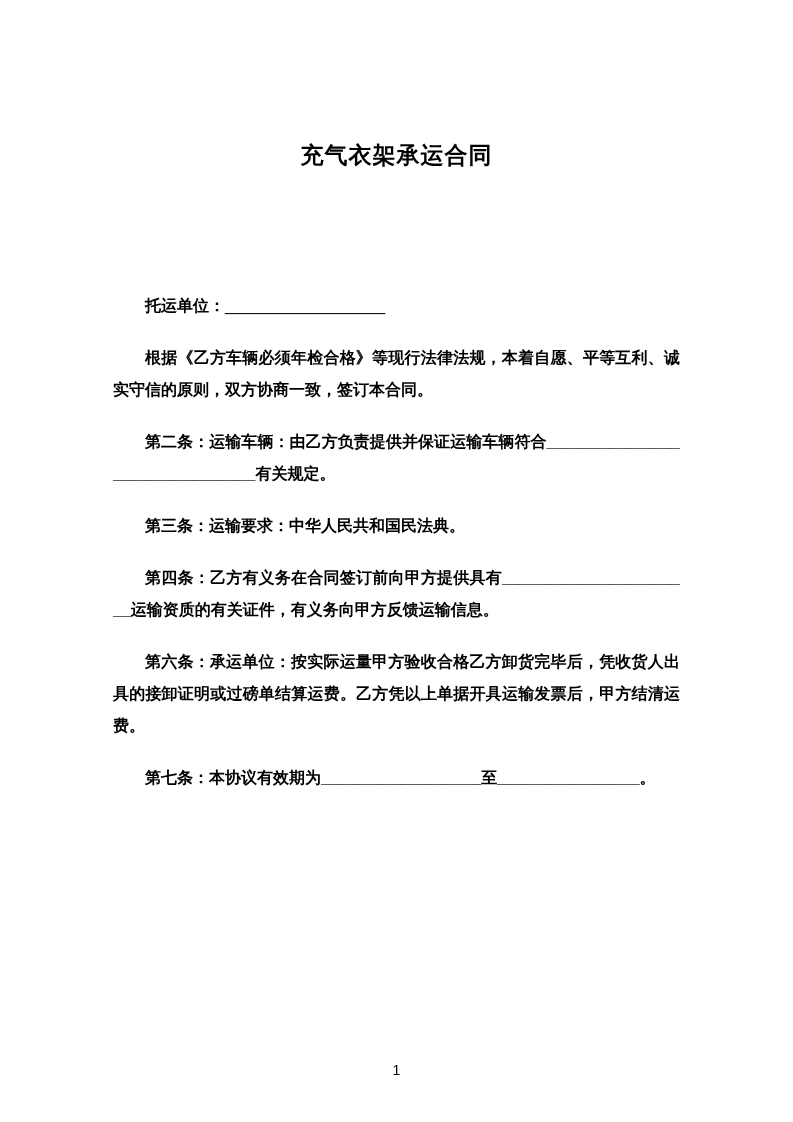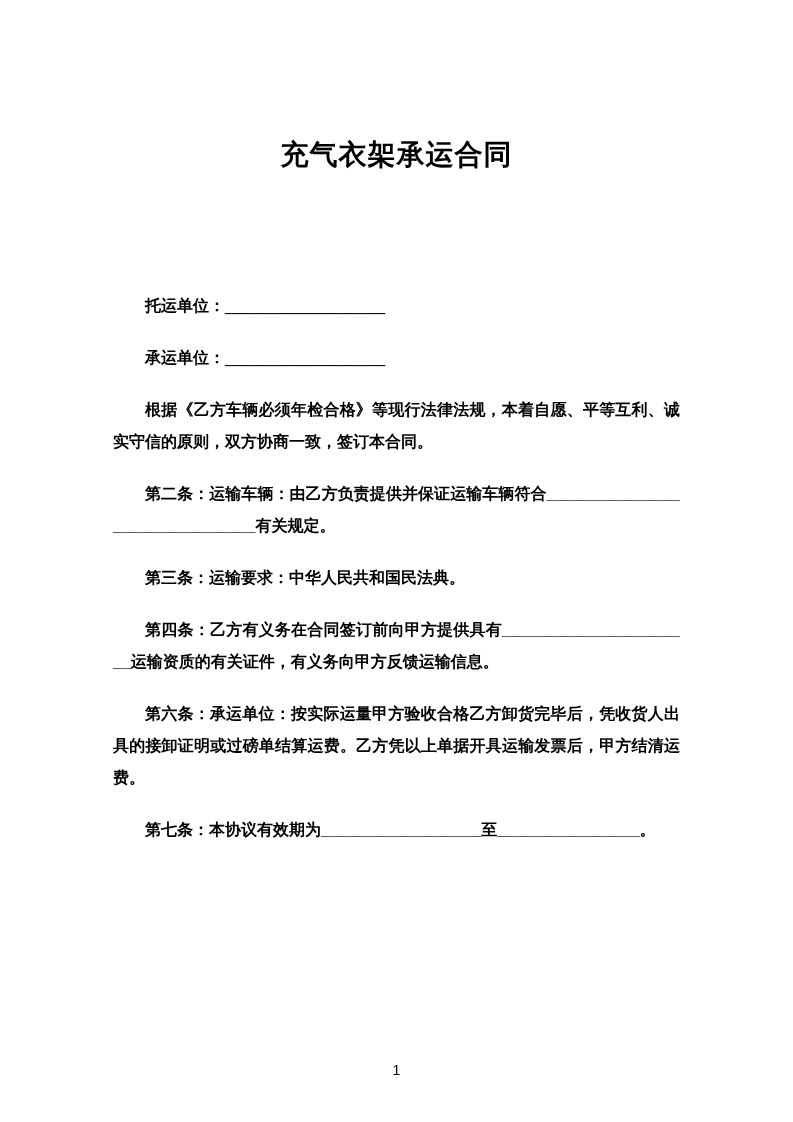--- a/index.html
+++ b/index.html
@@ -15,21 +15,21 @@
   .page {
     position: relative;
     width: 793px;
     height: 1122px;
     padding: 138px 113px 0 113px;
     background: #ffffff;
   }
   .doc-title {
     margin: 0 0 118px 0;
     text-align: center;
-    font-size: 28px;
+    font-size: 23px;
     line-height: 34px;
     font-weight: 700;
     letter-spacing: 1px;
   }
   .para {
     margin: 0 0 20px 0;
     font-size: 16px;
     line-height: 32px;
     font-weight: 600;
     text-indent: 2em;
@@ -56,21 +56,20 @@
 </style>
 </head>
 <body>
 
 <div class="page">
 
   <h1 class="doc-title">充气衣架承运合同</h1>
 
   <p class="para"><span class="label">托运单位：</span><span class="blank">__________________</span></p>
 
-  <p class="para"><span class="label">承运单位：</span><span class="blank">__________________</span></p>
 
   <p class="para">根据《乙方车辆必须年检合格》等现行法律法规，本着自愿、平等互利、诚实守信的原则，双方协商一致，签订本合同。</p>
 
 
   <p class="para"><span class="label">第二条：</span><span>运输车辆：由乙方负责提供并保证运输车辆符合_______________________________有关规定。</span></p>
 
   <p class="para"><span class="label">第三条：</span><span>运输要求：中华人民共和国民法典。</span></p>
 
   <p class="para"><span class="label">第四条：</span><span>乙方有义务在合同签订前向甲方提供具有______________________运输资质的有关证件，有义务向甲方反馈运输信息。</span></p>
 

